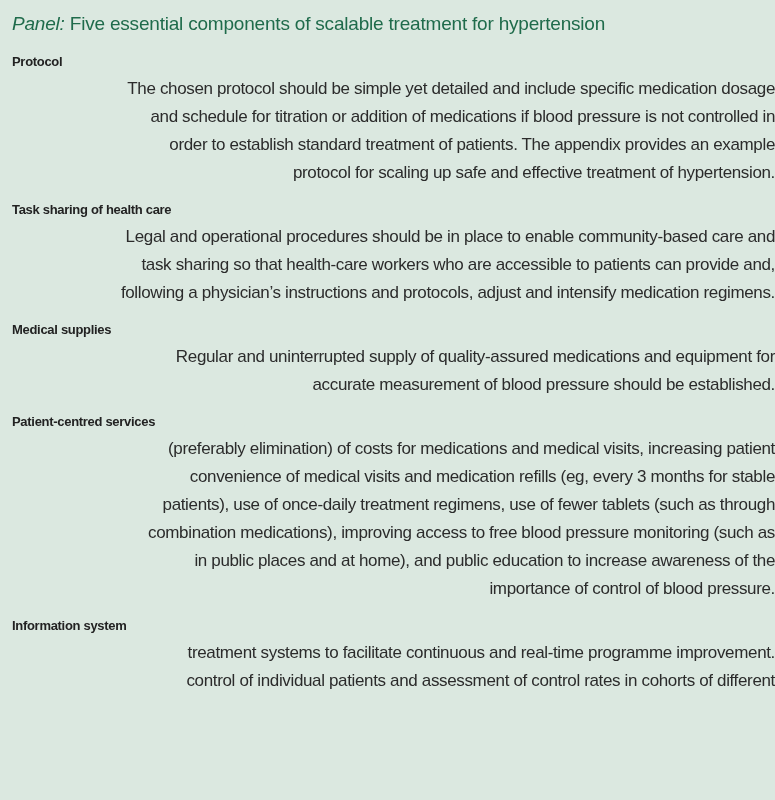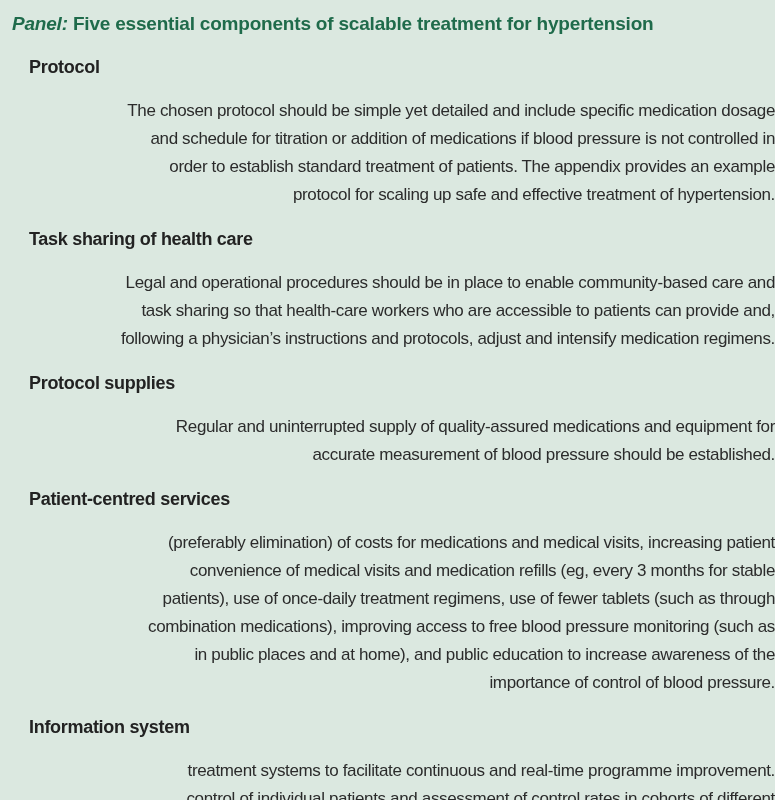--- a/index.html
+++ b/index.html
@@ -4,28 +4,28 @@
 <style>
   html, body { margin: 0; padding: 0; }
   body {
     width: 775px; height: 800px; overflow: hidden;
     background: #dbe8e0;
     font-family: "Liberation Sans", "DejaVu Sans", sans-serif;
     color: #2b2b2b;
   }
   .panel { padding: 11px 0 0 12px; }
   .title {
-    font-size: 19px; font-weight: bold; color: #1f6b4b;
+    font-size: 19px; font-weight: normal; color: #1f6b4b;
     line-height: 26px; margin: 0 0 12px 0; letter-spacing: -0.2px;
   }
   .title .italic { font-style: italic; }
   .section { margin-bottom: 10px; }
   .heading {
-    font-size: 18px; font-weight: bold; color: #222;
-    line-height: 26px; margin: 17px; letter-spacing: -0.3px;
+    font-size: 13px; font-weight: bold; color: #222;
+    line-height: 26px; margin: 0; letter-spacing: -0.3px;
   }
   .line {
     font-size: 17px; line-height: 28px; white-space: nowrap;
     letter-spacing: -0.35px; margin: 0; text-align: right;
   }
 </style>
 </head>
 <body>
 
 <div class="panel">
@@ -40,21 +40,21 @@
         <div class="line">order to establish standard treatment of patients. The appendix provides an example</div>
         <div class="line">protocol for scaling up safe and effective treatment of hypertension.</div>
       </div>
       <div class="section">
         <div class="heading">Task sharing of health care</div>
         <div class="line">Legal and operational procedures should be in place to enable community-based care and</div>
         <div class="line">task sharing so that health-care workers who are accessible to patients can provide and,</div>
         <div class="line">following a physician’s instructions and protocols, adjust and intensify medication regimens.</div>
       </div>
       <div class="section">
-        <div class="heading">Protocol supplies</div>
+        <div class="heading">Medical supplies</div>
         <div class="line">Regular and uninterrupted supply of quality-assured medications and equipment for</div>
         <div class="line">accurate measurement of blood pressure should be established.</div>
       </div>
       <div class="section">
         <div class="heading">Patient-centred services</div>
         <div class="line">(preferably elimination) of costs for medications and medical visits, increasing patient</div>
         <div class="line">convenience of medical visits and medication refills (eg, every 3 months for stable</div>
         <div class="line">patients), use of once-daily treatment regimens, use of fewer tablets (such as through</div>
         <div class="line">combination medications), improving access to free blood pressure monitoring (such as</div>
         <div class="line">in public places and at home), and public education to increase awareness of the</div>

